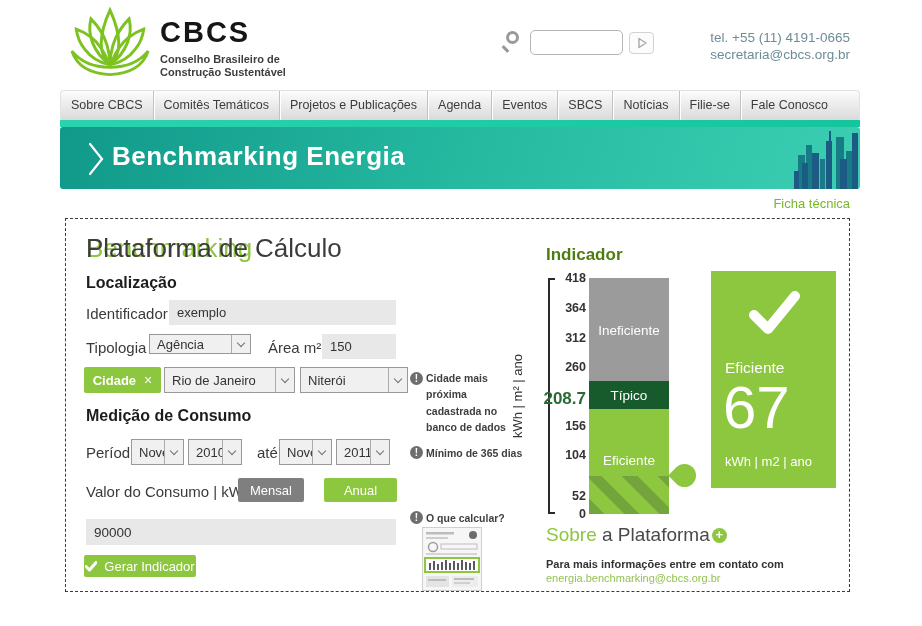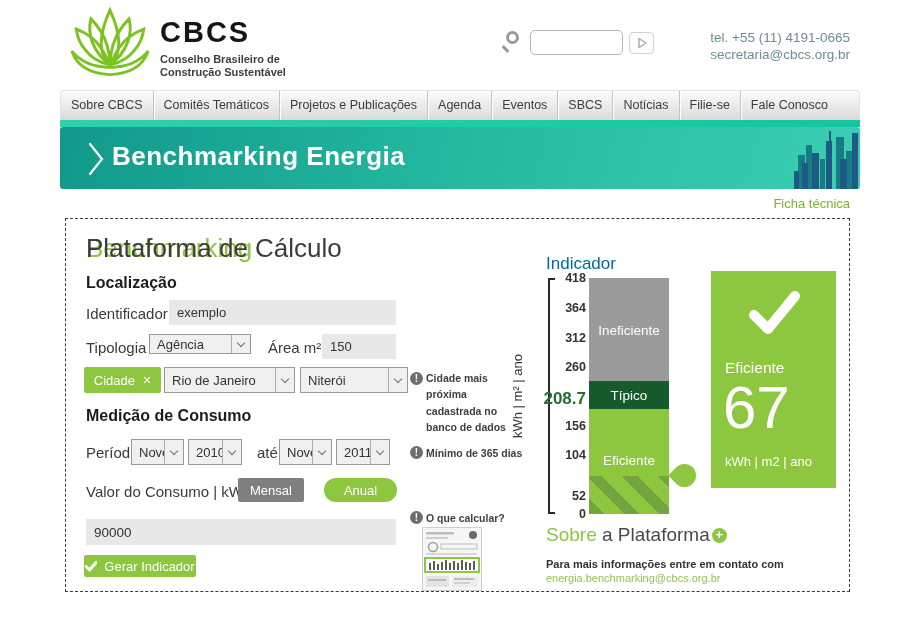--- a/index.html
+++ b/index.html
@@ -48,21 +48,21 @@
   .chev { position:static; width:6px; height:6px; border-right:1.5px solid #707070; border-bottom:1.5px solid #707070; transform:rotate(45deg); margin-top:-3px; }
 
   .btn-green { background:#8dc63f; color:#fff; font-size:13px; border:none; cursor:pointer; display:flex; align-items:center; justify-content:center; border-radius:2px; }
   .btn-gray  { background:#7f7f7f; color:#fff; font-size:13px; border:none; cursor:pointer; display:flex; align-items:center; justify-content:center; border-radius:2px; }
 
   .info-ico { width:13px; height:13px; background:#6e6e6e; border-radius:50%; color:#fff; font-size:10px; font-weight:bold; text-align:center; line-height:13px; }
   .info-txt { font-size:10.5px; font-weight:bold; color:#3f3f3f; line-height:1.55; }
 
   
   .chart-area { left:444px; top:59px; width:330px; height:236px; }
-  .ind-title { left:480px; top:35px; font-size:17px; font-weight:normal; color:#0369a1; }
+  .ind-title { left:480px; top:26px; font-size:17px; font-weight:bold; color:#4d7c0f; }
   .ylabel { left:-2px; top:0; height:236px; width:18px; display:flex; align-items:center; justify-content:center; writing-mode:vertical-rl; transform:rotate(180deg); font-size:13px; color:#333; white-space:nowrap; }
   .bracket { left:38px; top:0; width:7px; height:236px; border-left:2px solid #2a2a2a; border-top:2px solid #2a2a2a; border-bottom:2px solid #2a2a2a; }
   .ticks { left:40px; top:0; width:36px; height:236px; }
   .tick { position:absolute; right:0; font-size:12.5px; font-weight:bold; color:#333; white-space:nowrap; }
   .tick.hl { color:#2a6b33; font-size:17px; }
   .bar { left:79px; top:0; width:80px; height:236px; overflow:hidden; }
   .zone { left:0; width:100%; }
   .zone span { position:absolute; left:0; width:100%; text-align:center; top:50%; transform:translateY(-50%); color:#fff; font-size:13.5px; }
   .zone[data-zone="eficiente"] span { top:auto; bottom:46px; transform:none; }
   .hatch { left:0; bottom:0; width:100%; z-index:2;
@@ -173,21 +173,21 @@
   <div class="select" style="left:83px; top:115px; width:102px; height:20px;">
     <span class="val">Agência</span>
     <span class="arrow-box">
         <i class="chev"></i>
       </span>
   </div>
   <div class="lbl" style="left:202px; top:120px;">Área m²</div>
   <input class="txt-input" style="left: 256px; top: 115px; width: 74px; height: 25px;" value="150">
 
   <button class="btn-green" style="left:18px; top:148px; width:77px; height:26px;">
-    <span style="position:static;">Cidade</span>
+    <span style="position:static;font-weight:bold;">Cidade</span>
     <span style="position:static; margin-left:8px; font-size:14px;">×</span>
   </button>
   <div class="select" style="left:98px; top:148px; width:131px; height:26px;">
     <span class="val">Rio de Janeiro</span>
     <span class="arrow-box">
         <i class="chev"></i>
       </span>
   </div>
   <div class="select" style="left:234px; top:148px; width:108px; height:26px;">
     <span class="val">Niterói</span>
@@ -224,21 +224,21 @@
     <span class="val">2011</span>
     <span class="arrow-box">
         <i class="chev"></i>
       </span>
   </div>
   <span class="info-ico" style="left:344px; top:227px;">!</span>
   <div class="info-txt" style="left:360px; top:226px; width:110px;">Mínimo de 365 dias</div>
 
   <div class="lbl" style="left:20px; top:264px;">Valor do Consumo | kWh</div>
   <button class="btn-gray" style="left:172px; top:259px; width:66px; height:24px;">Mensal</button>
-  <button class="btn-green" style="left:258px; top:259px; width:73px; height:24px;border-radius:12px;">Anual</button>
+  <button class="btn-green" style="left:258px; top:259px; width:73px; height:24px;">Anual</button>
 
   <input class="txt-input" style="left: 20px; top: 300px; width: 310px; height: 26px; font-size: 13.5px;" value="90000">
 
   <button class="btn-green" style="left:18px; top:336px; width:112px; height:22px; font-size:13px;">
     <svg class="gerar-check" width="12" height="11" viewBox="0 0 12 11">
         <path d="M1 5.5 L4.5 9 L11 1.5" stroke="#fff" stroke-width="3" fill="none" stroke-linecap="round" stroke-linejoin="round"></path>
       </svg>
     <span style="position:static;">Gerar Indicador</span>
   </button>
 

